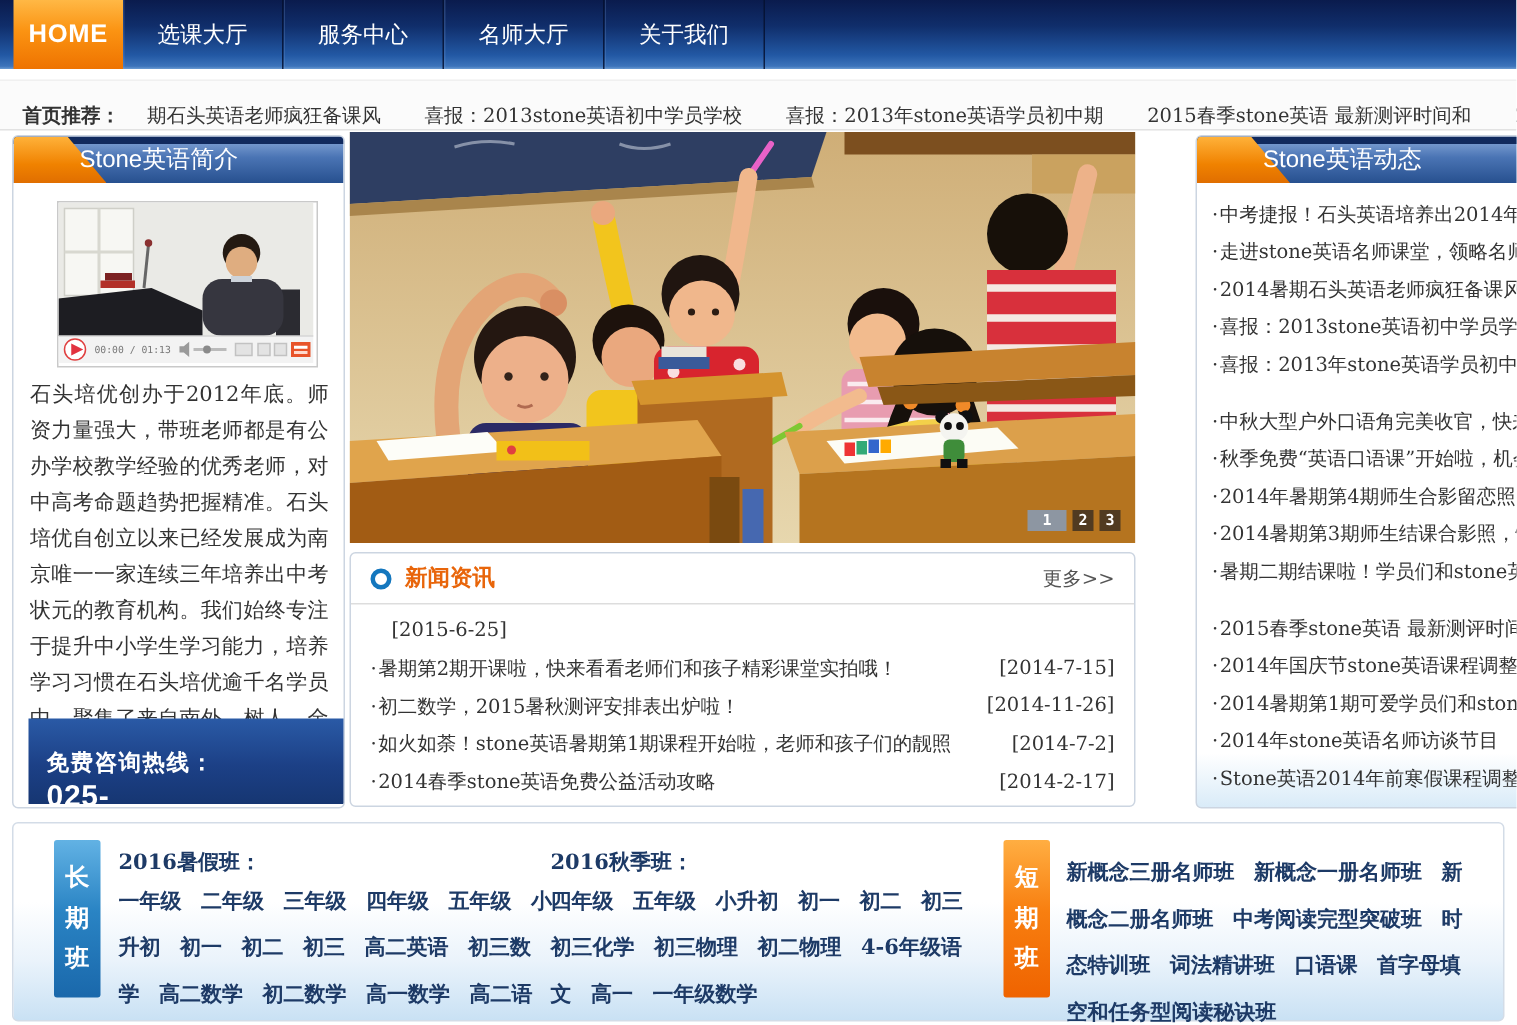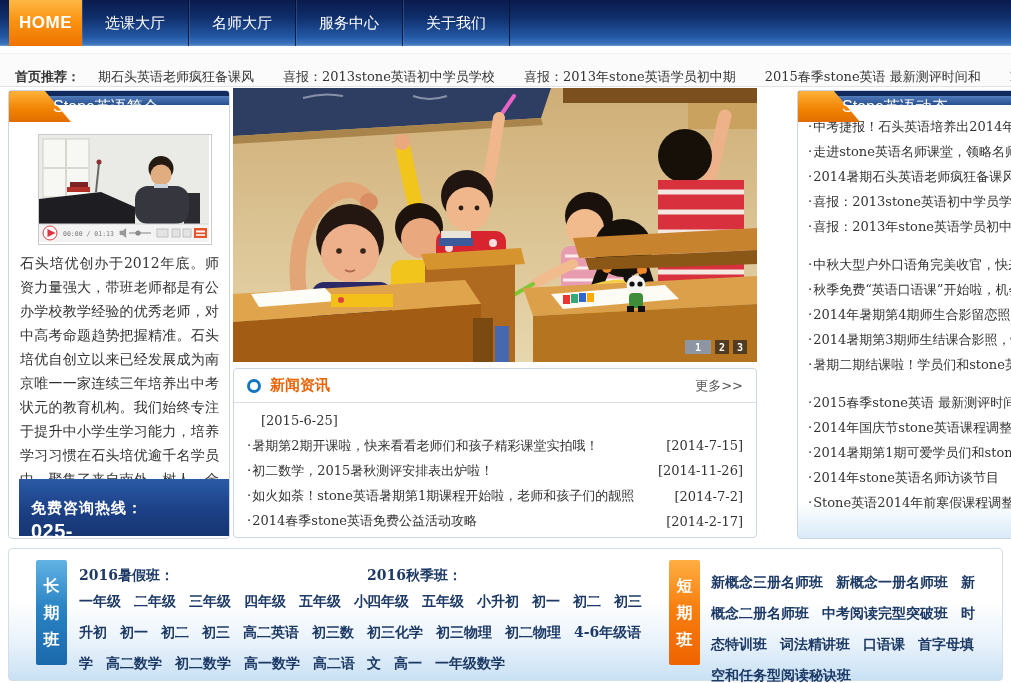--- a/index.html
+++ b/index.html
@@ -36,21 +36,21 @@
   .ticker-item{margin-right:29px;cursor:pointer;flex:none;margin-top:39px;}
   
   .panel{
     position:absolute;background:#fff;border:1px solid #ccd5e1;border-radius:4px;
     box-sizing:border-box;overflow:hidden;
   }
   .left-panel{left:8px;top:90px;width:222px;height:449px;}
   .right-panel{left:762px;top:90px;width:241px;height:449px;
     background:linear-gradient(180deg,#ffffff 92%,#d9ebf8 100%);margin-left:35px;}
   .panel-header{
-    position:relative;height:14px;
+    position:relative;height:31px;
     background:linear-gradient(180deg,#8aabdb 0%,#4a74b4 45%,#27508f 100%);
     padding-left:40px;
   }
   .panel-header .navy-strip{position:absolute;left:0;top:0;width:100%;height:5px;background:#112a5e;}
   .panel-header .corner{
     position:absolute;left:0;top:0;width:62px;height:31px;
     background:linear-gradient(180deg,#ffb23a 0%,#f08200 60%,#e06e00 100%);
     clip-path:polygon(0 0,58% 0,100% 100%,0 100%);
   }
   .panel-title{
@@ -128,22 +128,22 @@
   .shortlist{left:702px;width:273px;top:18px;}
   .shortlist .course-items{line-height:31px;}
 </style>
 </head>
 <body>
 
 <div class="navbar">
   <div class="home-tab">HOME</div>
   <div class="nav-items">
       <div class="nav-item">选课大厅</div>
+      <div class="nav-item">服务中心</div>
       <div class="nav-item">名师大厅</div>
-      <div class="nav-item">服务中心</div>
       <div class="nav-item">关于我们</div>
     </div>
 </div>
 
 <div class="ticker">
   <span class="ticker-label">首页推荐：</span>
   <span style="display:flex">
       <span class="ticker-item">期石头英语老师疯狂备课风</span>
       <span class="ticker-item">喜报：2013stone英语初中学员学校</span>
       <span class="ticker-item">喜报：2013年stone英语学员初中期</span>

